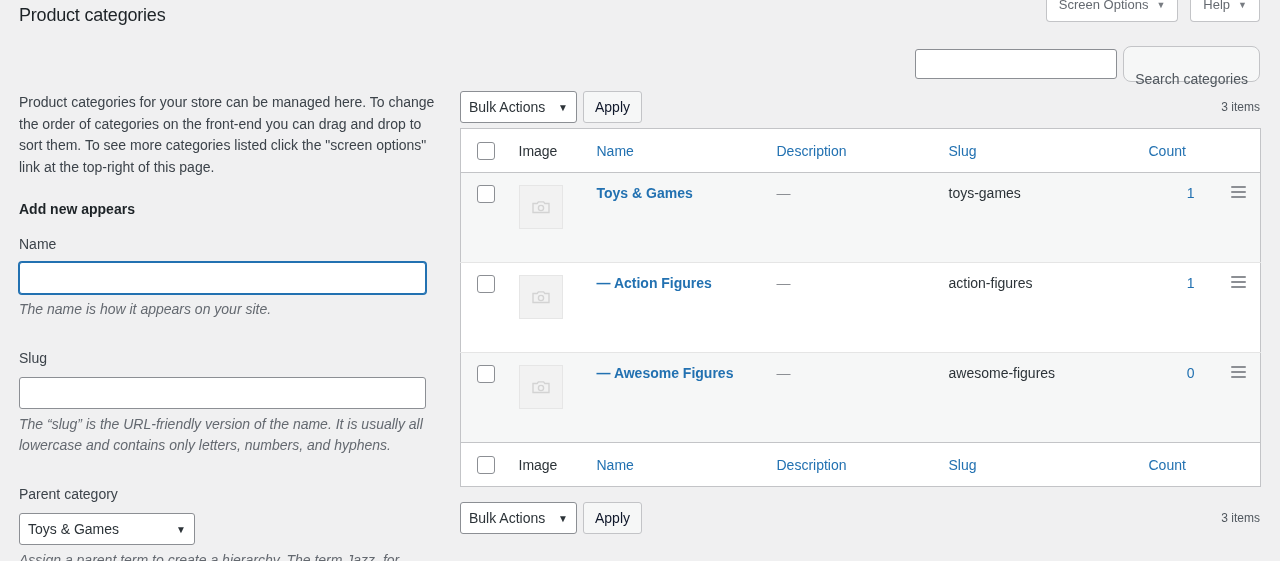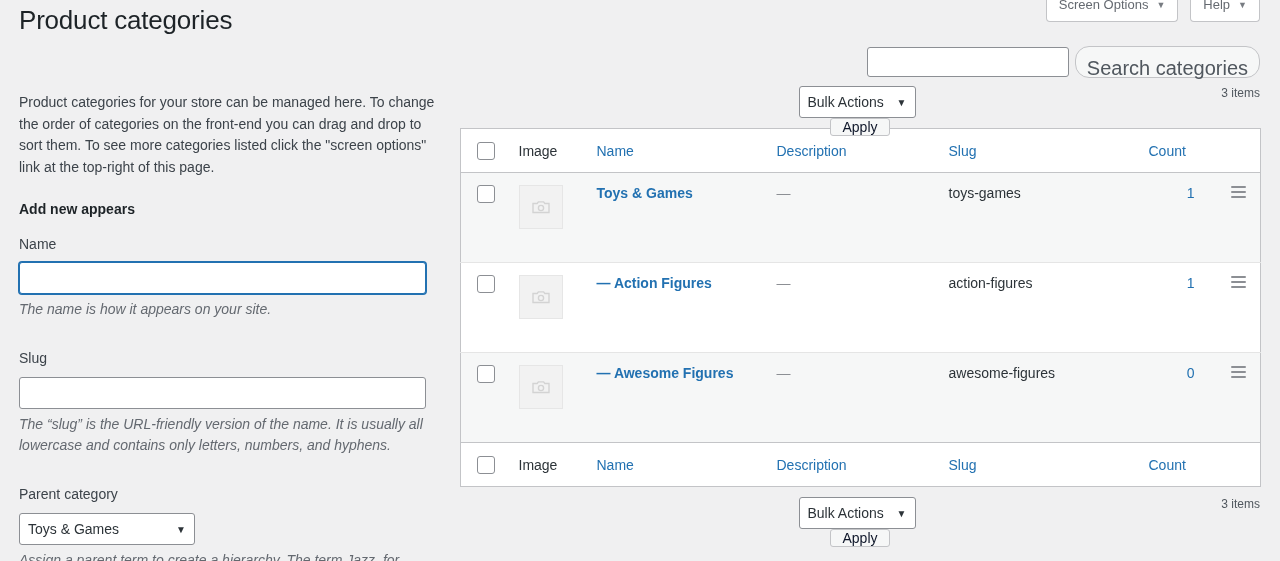--- a/index.html
+++ b/index.html
@@ -33,21 +33,21 @@
     display: flex; align-items: flex-end;
     cursor: pointer;
     white-space: nowrap;
   }
   .screen-meta-btn .caret { margin-left: 8px; font-size: 9px; color: #787c82; line-height: 20px; }
 
   
   .page-title {
     position: absolute;
     left: 19px; top: 4px;
-    font-size: 26px;
+    font-size: 18px;
     font-weight: 400;
     color: #1d2327;
     line-height: 1.3;
     margin: 0;
     letter-spacing: -0.2px;
   }
 
   
   .search-box {
     position: absolute;
@@ -60,26 +60,26 @@
     border-radius: 3px;
     background: #fff;
     padding: 0 8px;
     font-size: 14px;
     font-family: "Liberation Sans", sans-serif;
     color: #2c3338;
     outline: none;
   }
   .search-submit {
     height: 32px;
-    padding: 6px 11px;
+    padding: 17px 11px;
     background: #f6f7f7;
     border: 1px solid #c3c4c7;
-    border-radius: 14px;
+    border-radius: 8px;
     color: #50575e;
-    font-size: 20px;
+    font-size: 14px;
     font-family: "Liberation Sans", sans-serif;
     line-height: 30px;
     cursor: pointer;
     white-space: nowrap;
   }
 
   
   .col-left {
     position: absolute;
     left: 19px; top: 92px;
@@ -163,21 +163,20 @@
   .col-right {
     position: absolute;
     left: 460px; top: 86px;
     width: 800px;
   }
   .tablenav {
     display: flex;
     align-items: center;
     height: 42px;
     position: relative;
-    flex-direction: column;
   }
   .bulk-select-wrap { position: relative; display: inline-block; margin-right: 6px; }
   .bulk-select {
     width: 117px;
     height: 32px;
     border: 1px solid #8c8f94;
     border-radius: 3px;
     background: #fff;
     padding: 0 24px 0 8px;
     font-size: 14px;

